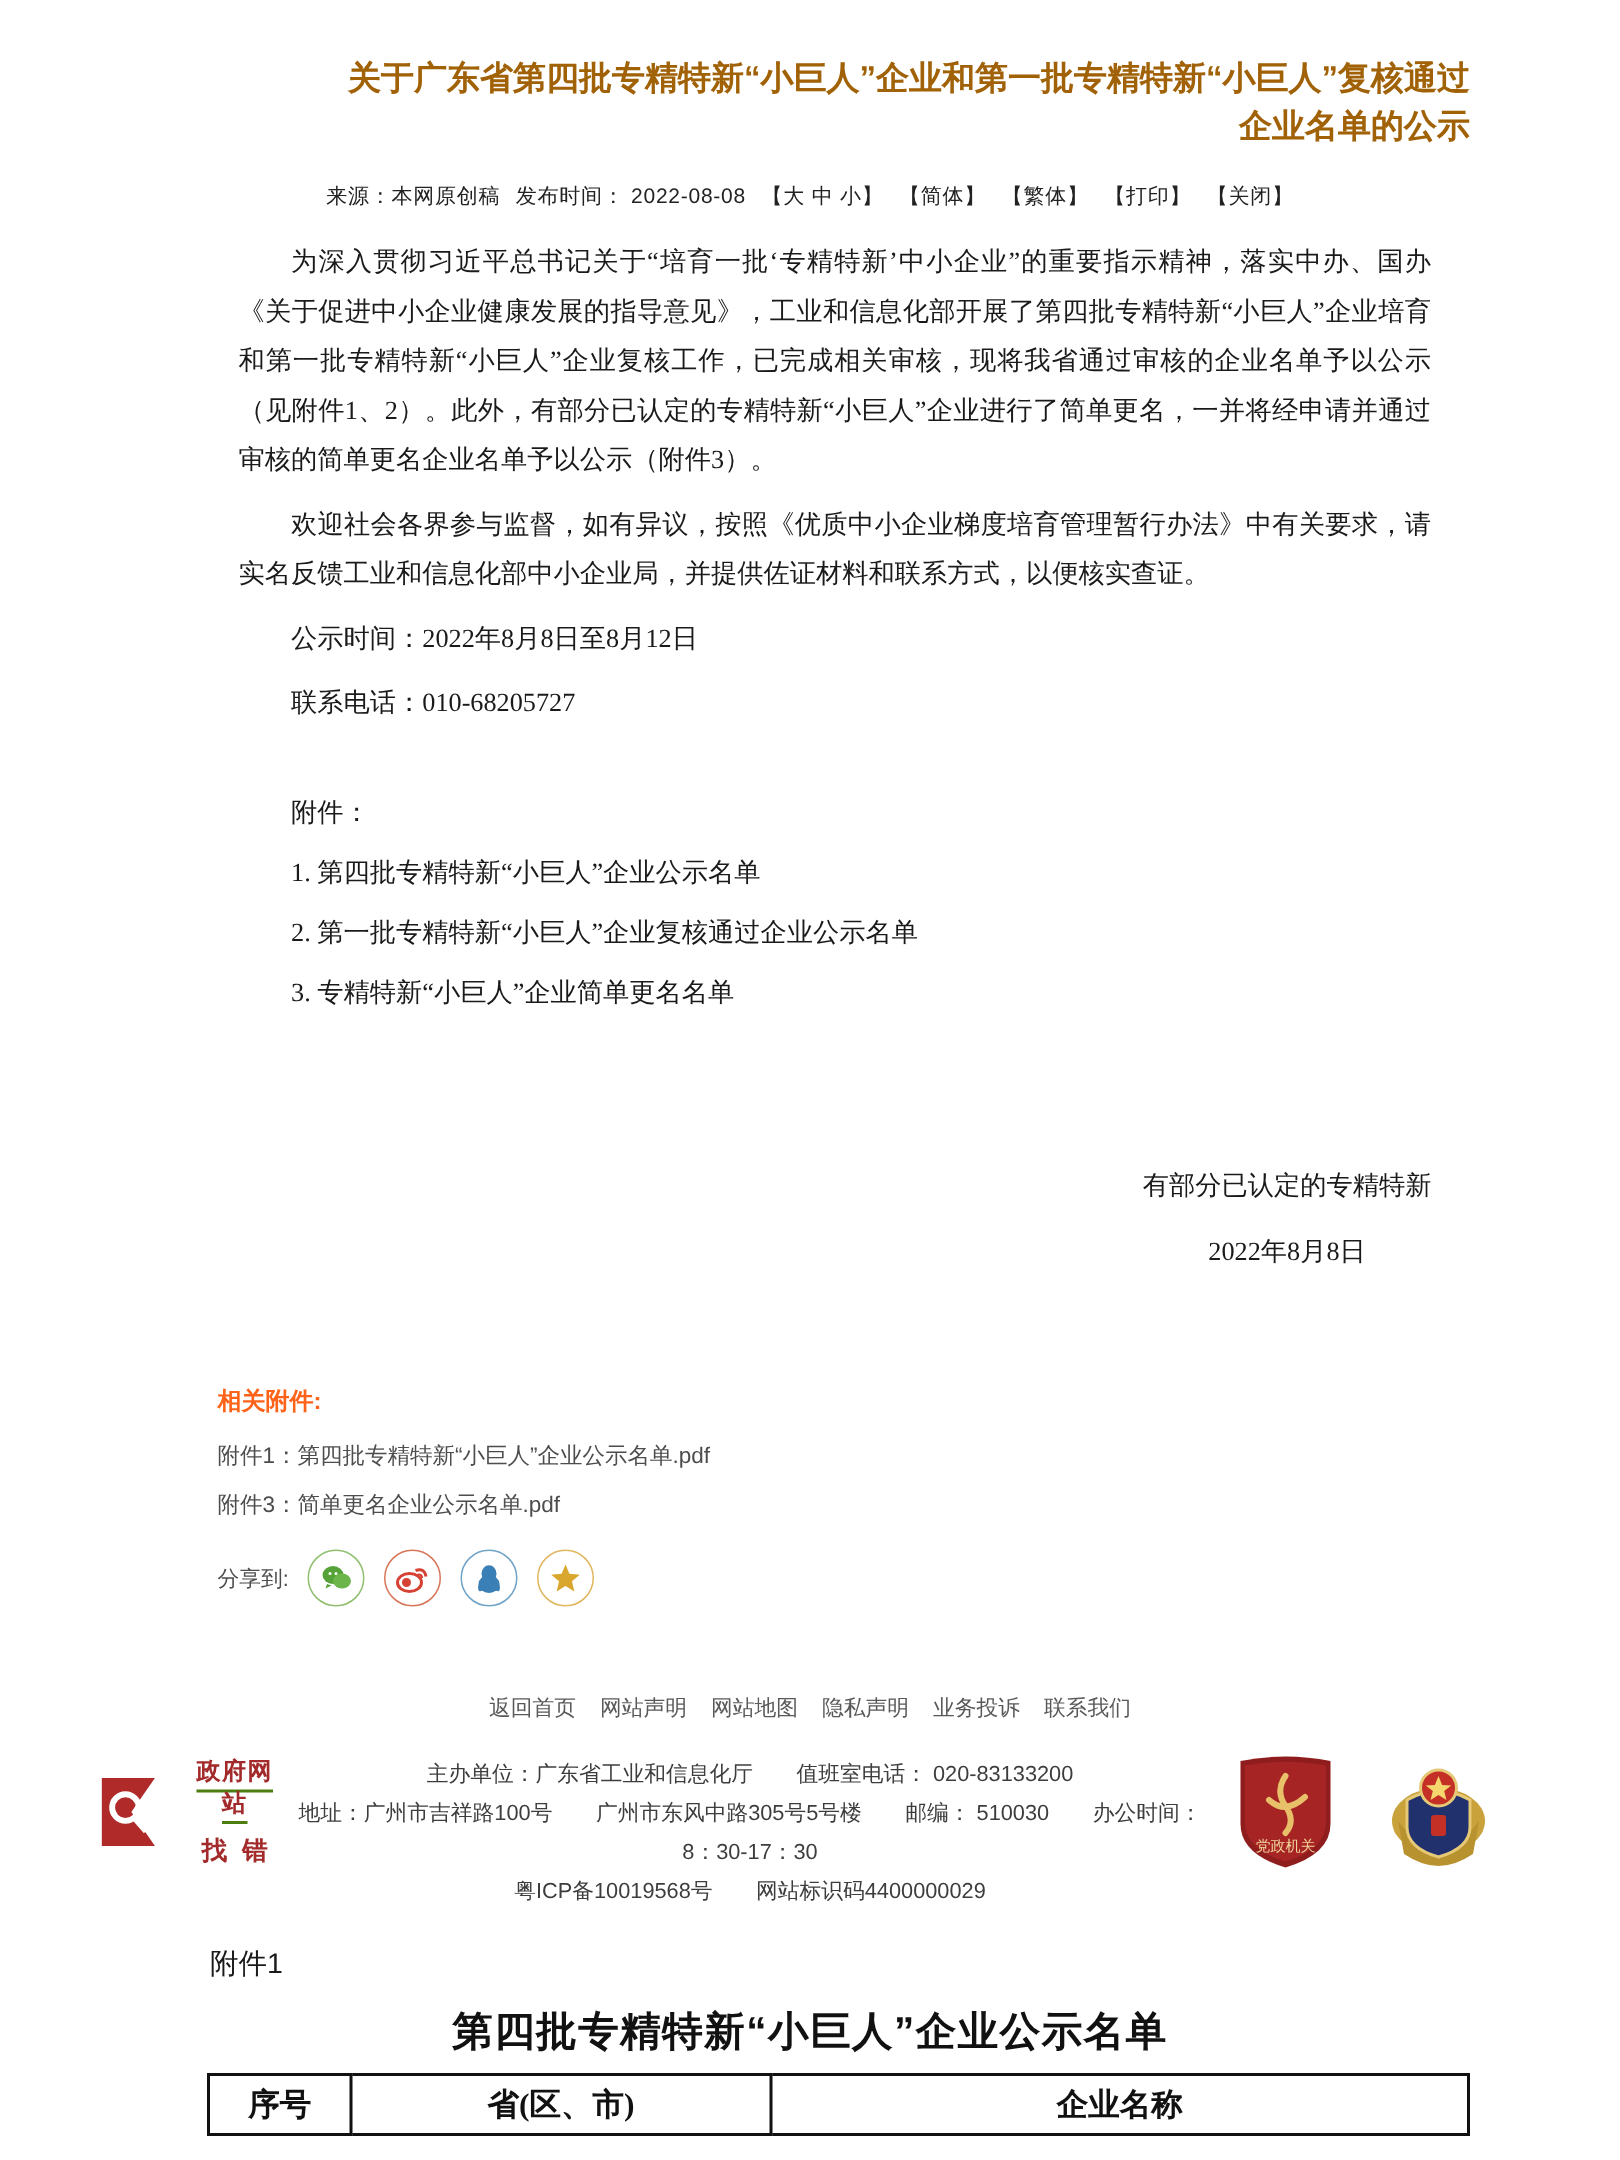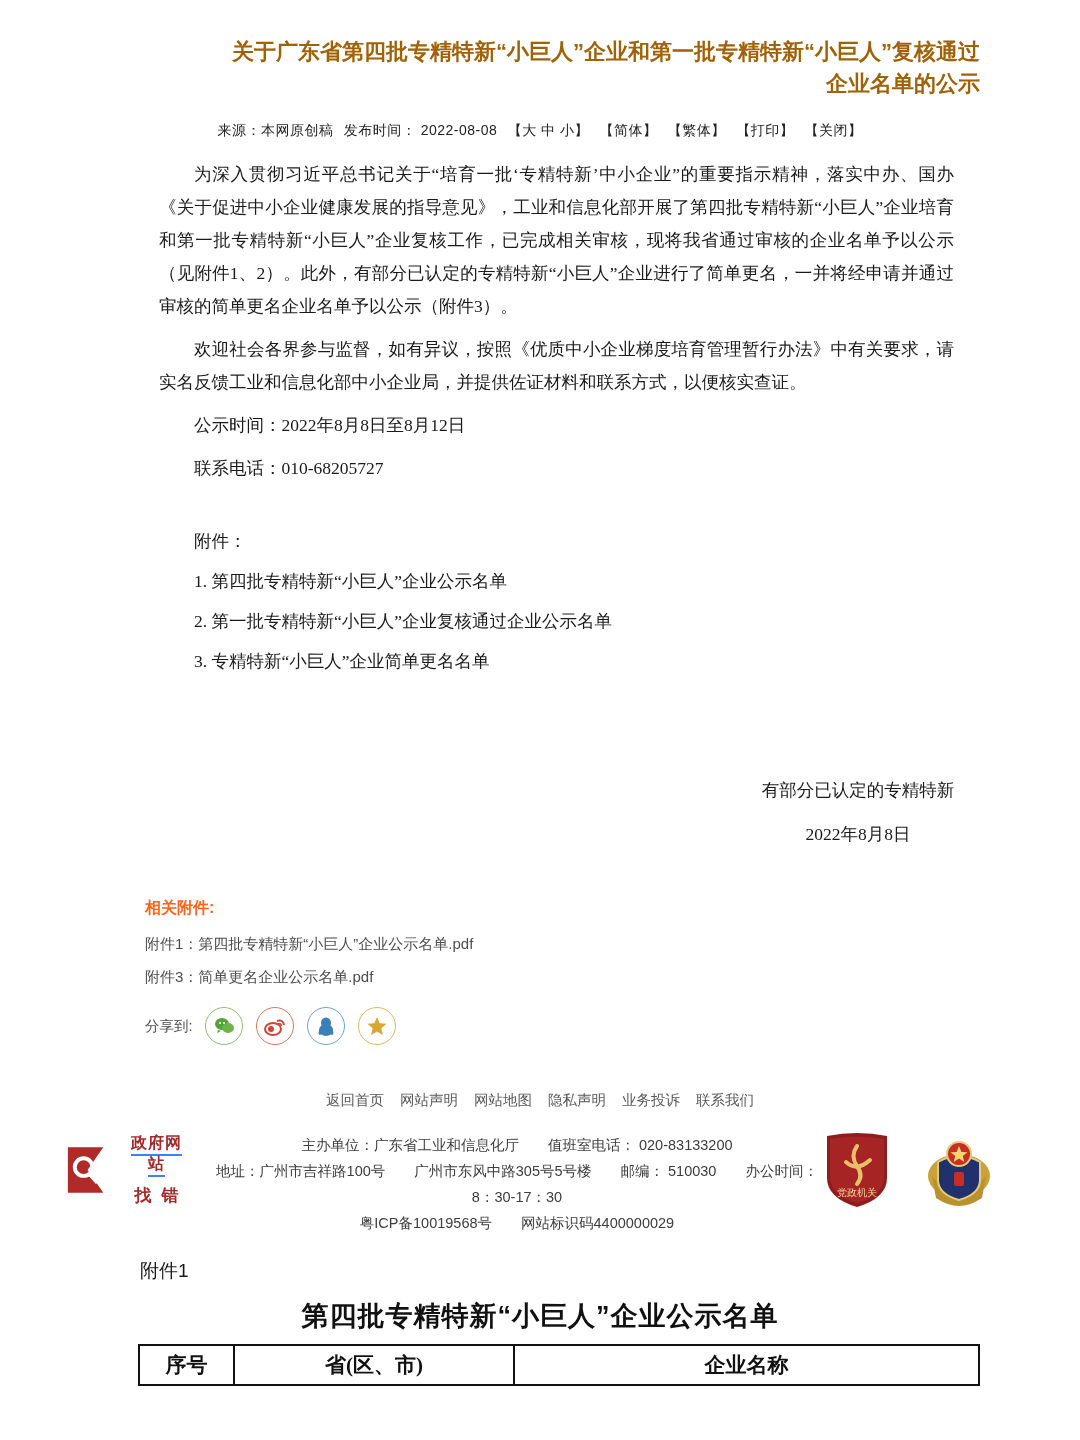--- a/index.html
+++ b/index.html
@@ -31,21 +31,21 @@
   .article-body p.spaced { margin-top:10px; }
   .att-list p { text-indent:2em; margin-top:7px; }
   .signature {
     width:220px; margin:100px 112px 0 auto; text-align:center;
     font-family:"Liberation Serif","DejaVu Serif",serif;
     font-size:17.5px; color:#1a1a1a;
   }
   .signature .sig-date { margin-top:20px; }
 
   
-  .related { margin:52px 0 0 145px; }
+  .related { margin:78px 0 0 145px; }
   .related-heading { font-size:16px; font-weight:bold; color:#ff6319; }
   .related-links { margin-top:16px; }
   .related-links .rel-link {
     display:block; font-size:15px; color:#4d4d4d; margin-top:14px;
     text-decoration:none; cursor:pointer;
   }
   .share-row { margin:20px 0 0 0; display:flex; align-items:center; }
   .share-label { font-size:14.5px; color:#4d4d4d; margin-right:12px; }
   .share-icon {
     width:38px; height:38px; border-radius:50%; margin-right:13px;
@@ -53,41 +53,41 @@
     background:#fff;
   }
   .share-icon svg { display:block; }
   .si-wechat { border:1.5px solid #8fbf6f; }
   .si-weibo  { border:1.5px solid #d8765a; }
   .si-qq     { border:1.5px solid #6fa3c7; }
   .si-qzone  { border:1.5px solid #e0b75f; }
 
   
   .footer-links {
-    margin-top:46px; text-align:center; font-size:14.5px; color:#595959;
+    margin-top:58px; text-align:center; font-size:14.5px; color:#595959;
   }
   .footer-links a { color:#595959; text-decoration:none; margin:0 6px; cursor:pointer; }
   .footer-info {
     margin-top:22px; position:relative; height:90px; width:1080px;
   }
   .err-logo {
     position:absolute; left:60px; top:2px; width:130px; height:72px;
     display:flex; align-items:center; cursor:pointer;
   }
   .err-logo-text { margin-left:6px; text-align:center; }
   .err-logo-text .l1 {
     font-size:16px; font-weight:bold; color:#a32a2a; letter-spacing:1px;
-    border-bottom:2px solid #3b82f6; padding-bottom:3px;
+    border-bottom:2px solid #4d7c0f; padding-bottom:3px;
   }
   .err-logo-text .l2 {
     font-size:17px; font-weight:bold; color:#a32a2a; letter-spacing:10px;
     margin-top:9px; padding-left:10px;
   }
   .footer-center {
-    position:absolute; left:207px; width:620px; top:0; text-align:center;
+    position:absolute; left:190px; width:620px; top:0; text-align:center;
     font-size:14.5px; color:#3d3d3d; line-height:26px;
   }
   .badges { position:absolute; right:88px; top:0; display:flex; gap:36px; }
   .badge { width:66px; height:76px; }
 
   
   .preview { position:relative; margin-top:36px; }
   .preview-label { margin-left:140px; font-size:19px; color:#1a1a1a; }
   .preview-title {
     margin:14px auto 0 auto; width:840px; text-align:center;

